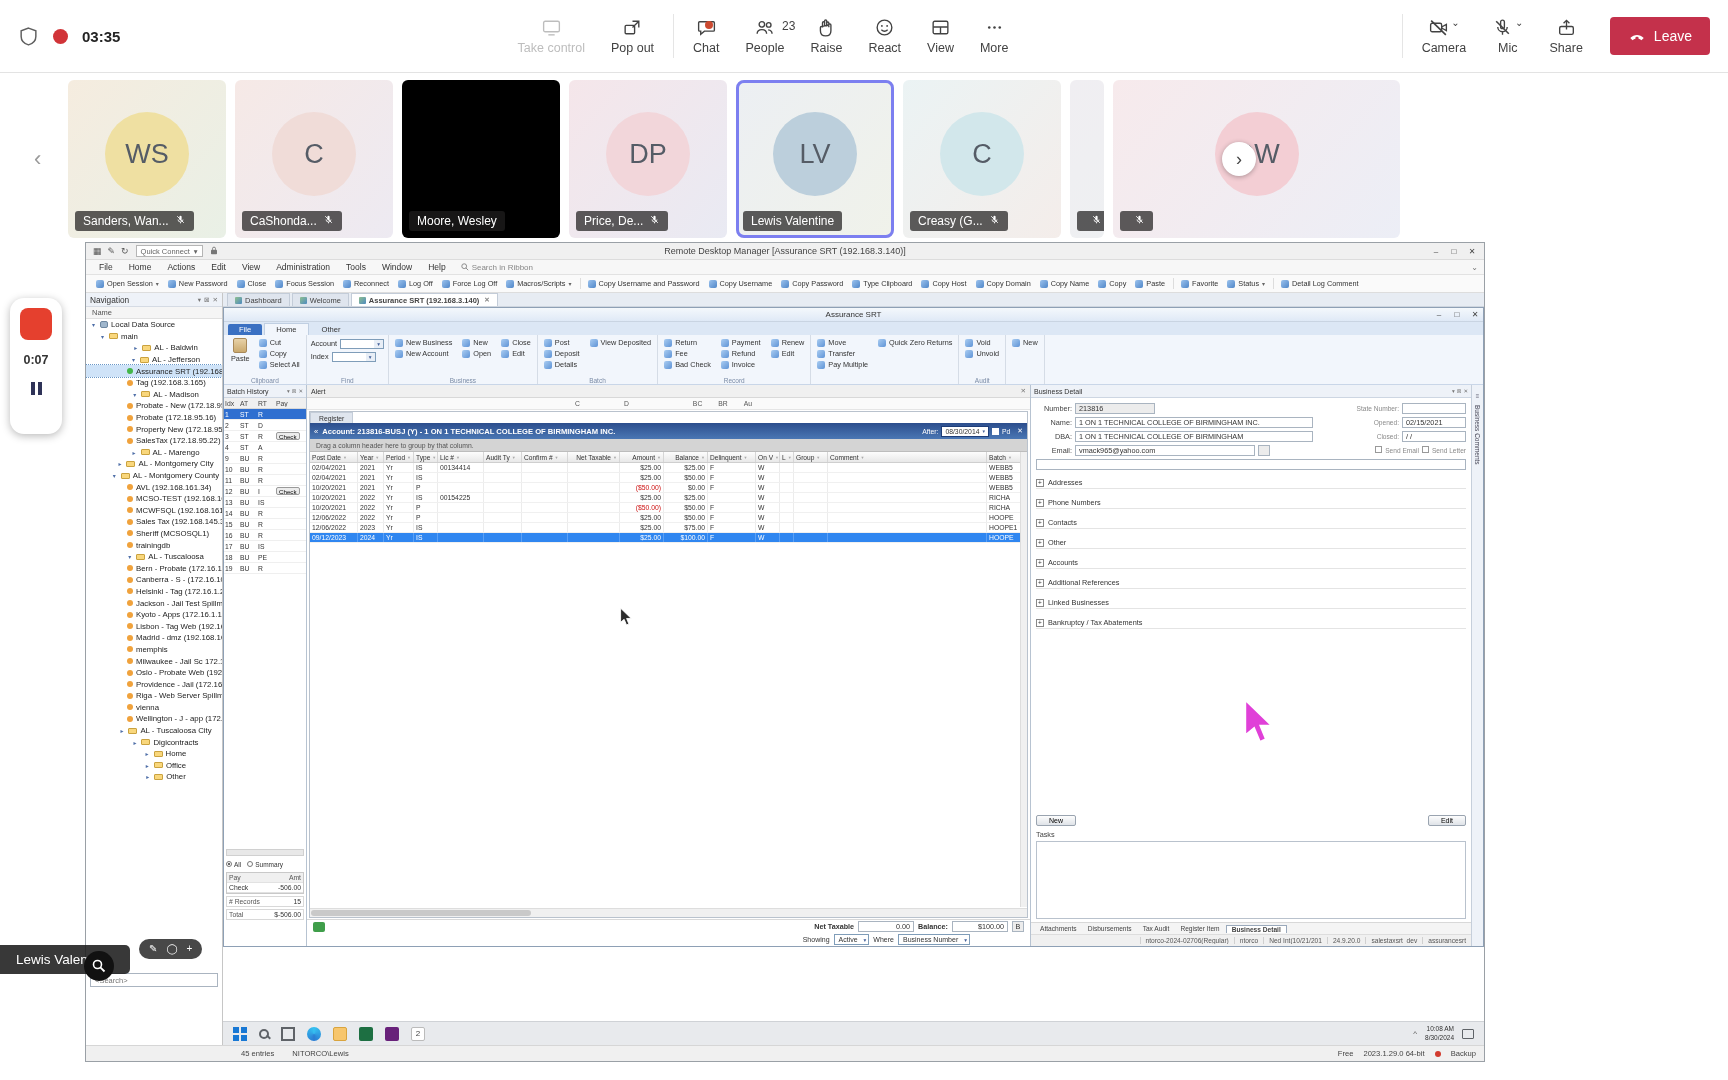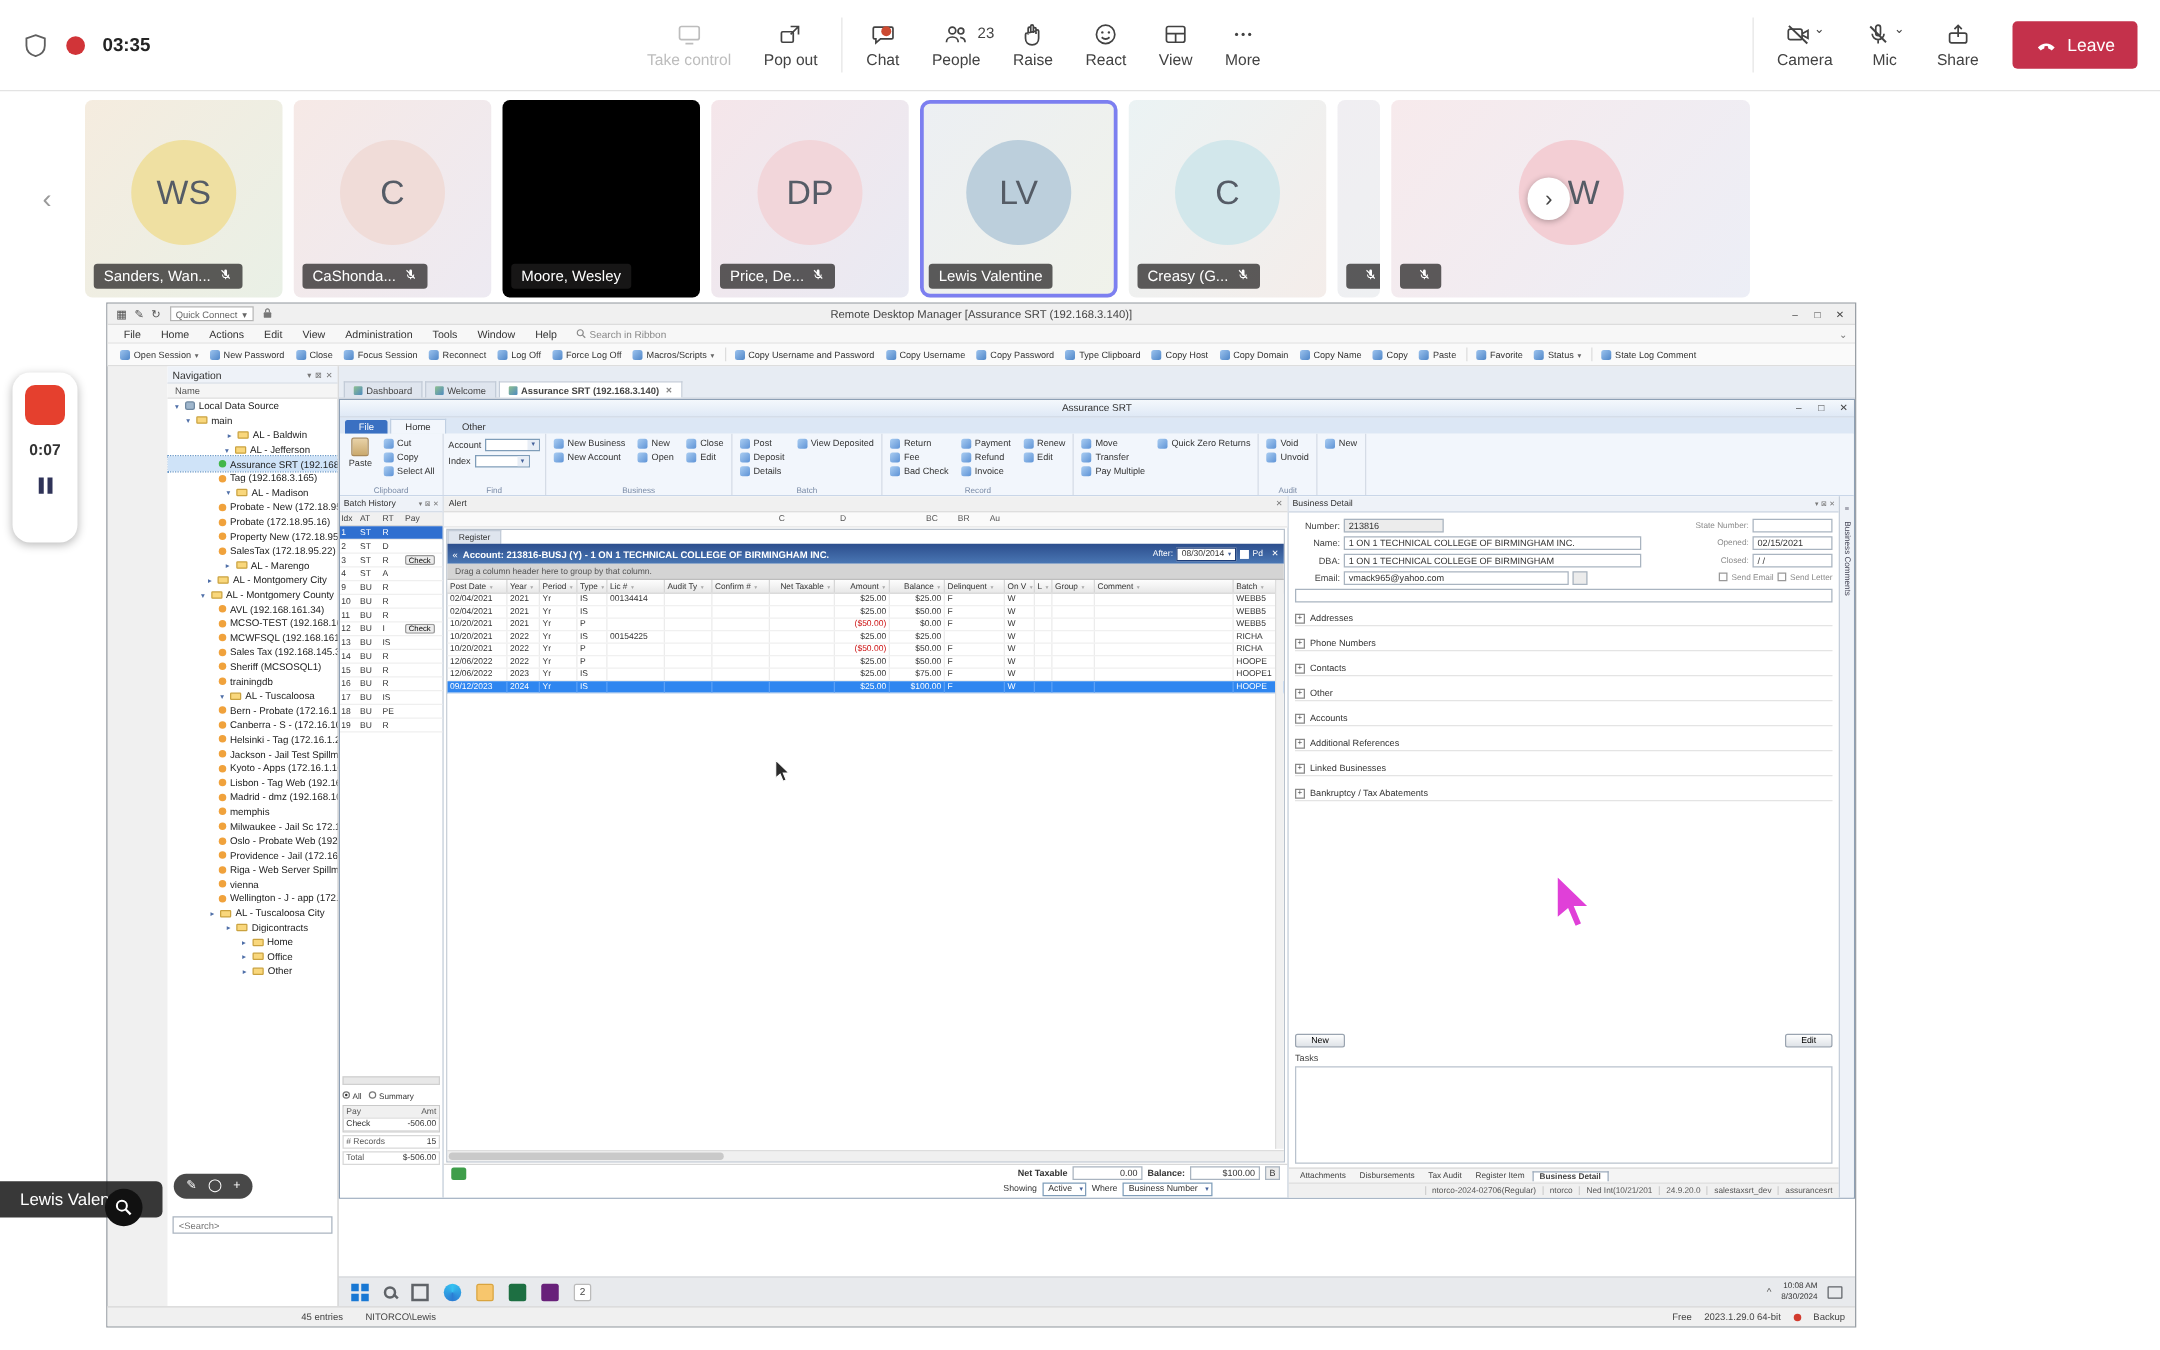--- a/index.html
+++ b/index.html
@@ -70,21 +70,21 @@
   .menu-item{font-size:8.5px;color:#333;padding:1px 7px;cursor:pointer;}
   .ribbon-search{display:flex;align-items:center;gap:3px;color:#888;font-size:8px;margin-left:6px;}
   .rdm-toolbar{height:18px;background:#fafafa;border-bottom:1px solid #ddd;display:flex;
                align-items:center;padding:0 6px;gap:1px;flex:none;overflow:hidden;}
   .tbtn{display:flex;align-items:center;gap:3px;font-size:7.3px;color:#333;padding:1px 4px;
         white-space:nowrap;cursor:pointer;}
   .tbtn.sep{border-left:1px solid #ddd;margin-left:3px;padding-left:7px;}
   .tbico{width:8px;height:8px;border-radius:2px;background:linear-gradient(135deg,#9cc3ee,#4f86c8);flex:none;}
   .tbtn .dd{font-size:6px;color:#666;font-weight:normal;}
 
-  .rdm-body{flex:1;display:flex;min-height:0;margin-left:48px;}
+  .rdm-body{flex:1;display:flex;min-height:0;}
   
   .nav{width:137px;flex:none;background:#fff;border-right:1px solid #c6c6c6;display:flex;
        flex-direction:column;}
   .nav-hd{height:14px;background:#eef2f8;border-bottom:1px solid #d5dbe4;display:flex;
           align-items:center;padding:0 4px;font-size:8.3px;color:#333;}
   .nav-hd .ics{margin-left:auto;font-size:6.5px;color:#777;display:flex;gap:3px;}
   .nav-col{height:12px;background:#f5f5f5;border-bottom:1px solid #e0e0e0;display:flex;
            align-items:center;padding:0 6px;font-size:7.5px;color:#555;}
   .tree{overflow:hidden;}
   .titem{display:flex;align-items:center;gap:3px;height:11.6px;font-size:7.8px;color:#222;
@@ -96,21 +96,21 @@
   .ico.folder{width:9px;height:6px;background:#f9d77c;border:1px solid #caa23f;border-radius:1px;}
   .ico.db{width:8px;height:7px;background:#9fb6cc;border:1px solid #6e87a0;border-radius:2px;}
   .ico.dot-green{width:6px;height:6px;border-radius:50%;background:#43b649;}
   .ico.dot-orange{width:6px;height:6px;border-radius:50%;background:#f0a23c;}
   .nav-search{margin-top:auto;margin-bottom:58px;padding:0 4px;}
   .nav-search input{width:100%;height:14px;border:1px solid #aab4c0;font-size:7.5px;padding:0 4px;
                     font-family:inherit;color:#333;}
 
   
   .session{flex:1;display:flex;flex-direction:column;min-width:0;}
-  .tabbar{height:26px;background:#e7ecf3;border-bottom:1px solid #cfd6df;display:flex;
+  .tabbar{height:14px;background:#e7ecf3;border-bottom:1px solid #cfd6df;display:flex;
           align-items:flex-end;padding-left:4px;gap:2px;flex:none;}
   .stab{display:flex;align-items:center;gap:3px;font-size:7.5px;color:#444;background:#dfe5ee;
         border:1px solid #c3ccd8;border-bottom:none;padding:1px 7px;height:13px;cursor:pointer;}
   .stab.active{background:#fff;font-weight:bold;}
   .tabico{width:7px;height:7px;background:linear-gradient(135deg,#8fc08f,#4e8ac0);border-radius:1px;}
   .stab .tx{font-size:6.5px;color:#888;margin-left:2px;}
   .desktop{flex:1;background:#fff;position:relative;min-height:0;}
 
   
   .srt{position:absolute;left:0;top:0;right:0;height:640px;display:flex;flex-direction:column;
@@ -659,21 +659,21 @@
           <span>Favorite</span>
 
         </span>
         <span class="tbtn">
           <i class="tbico"></i>
           <span>Status</span>
           <b class="dd">▾</b>
         </span>
         <span class="tbtn sep">
           <i class="tbico"></i>
-          <span>State Log Comment</span>
+          <span>Detail Log Comment</span>
 
         </span>
       </div>
 
     <div class="rdm-body">
 
       <div class="nav">
         <div class="nav-hd">
           <span>Navigation</span>
           <span class="ics">

